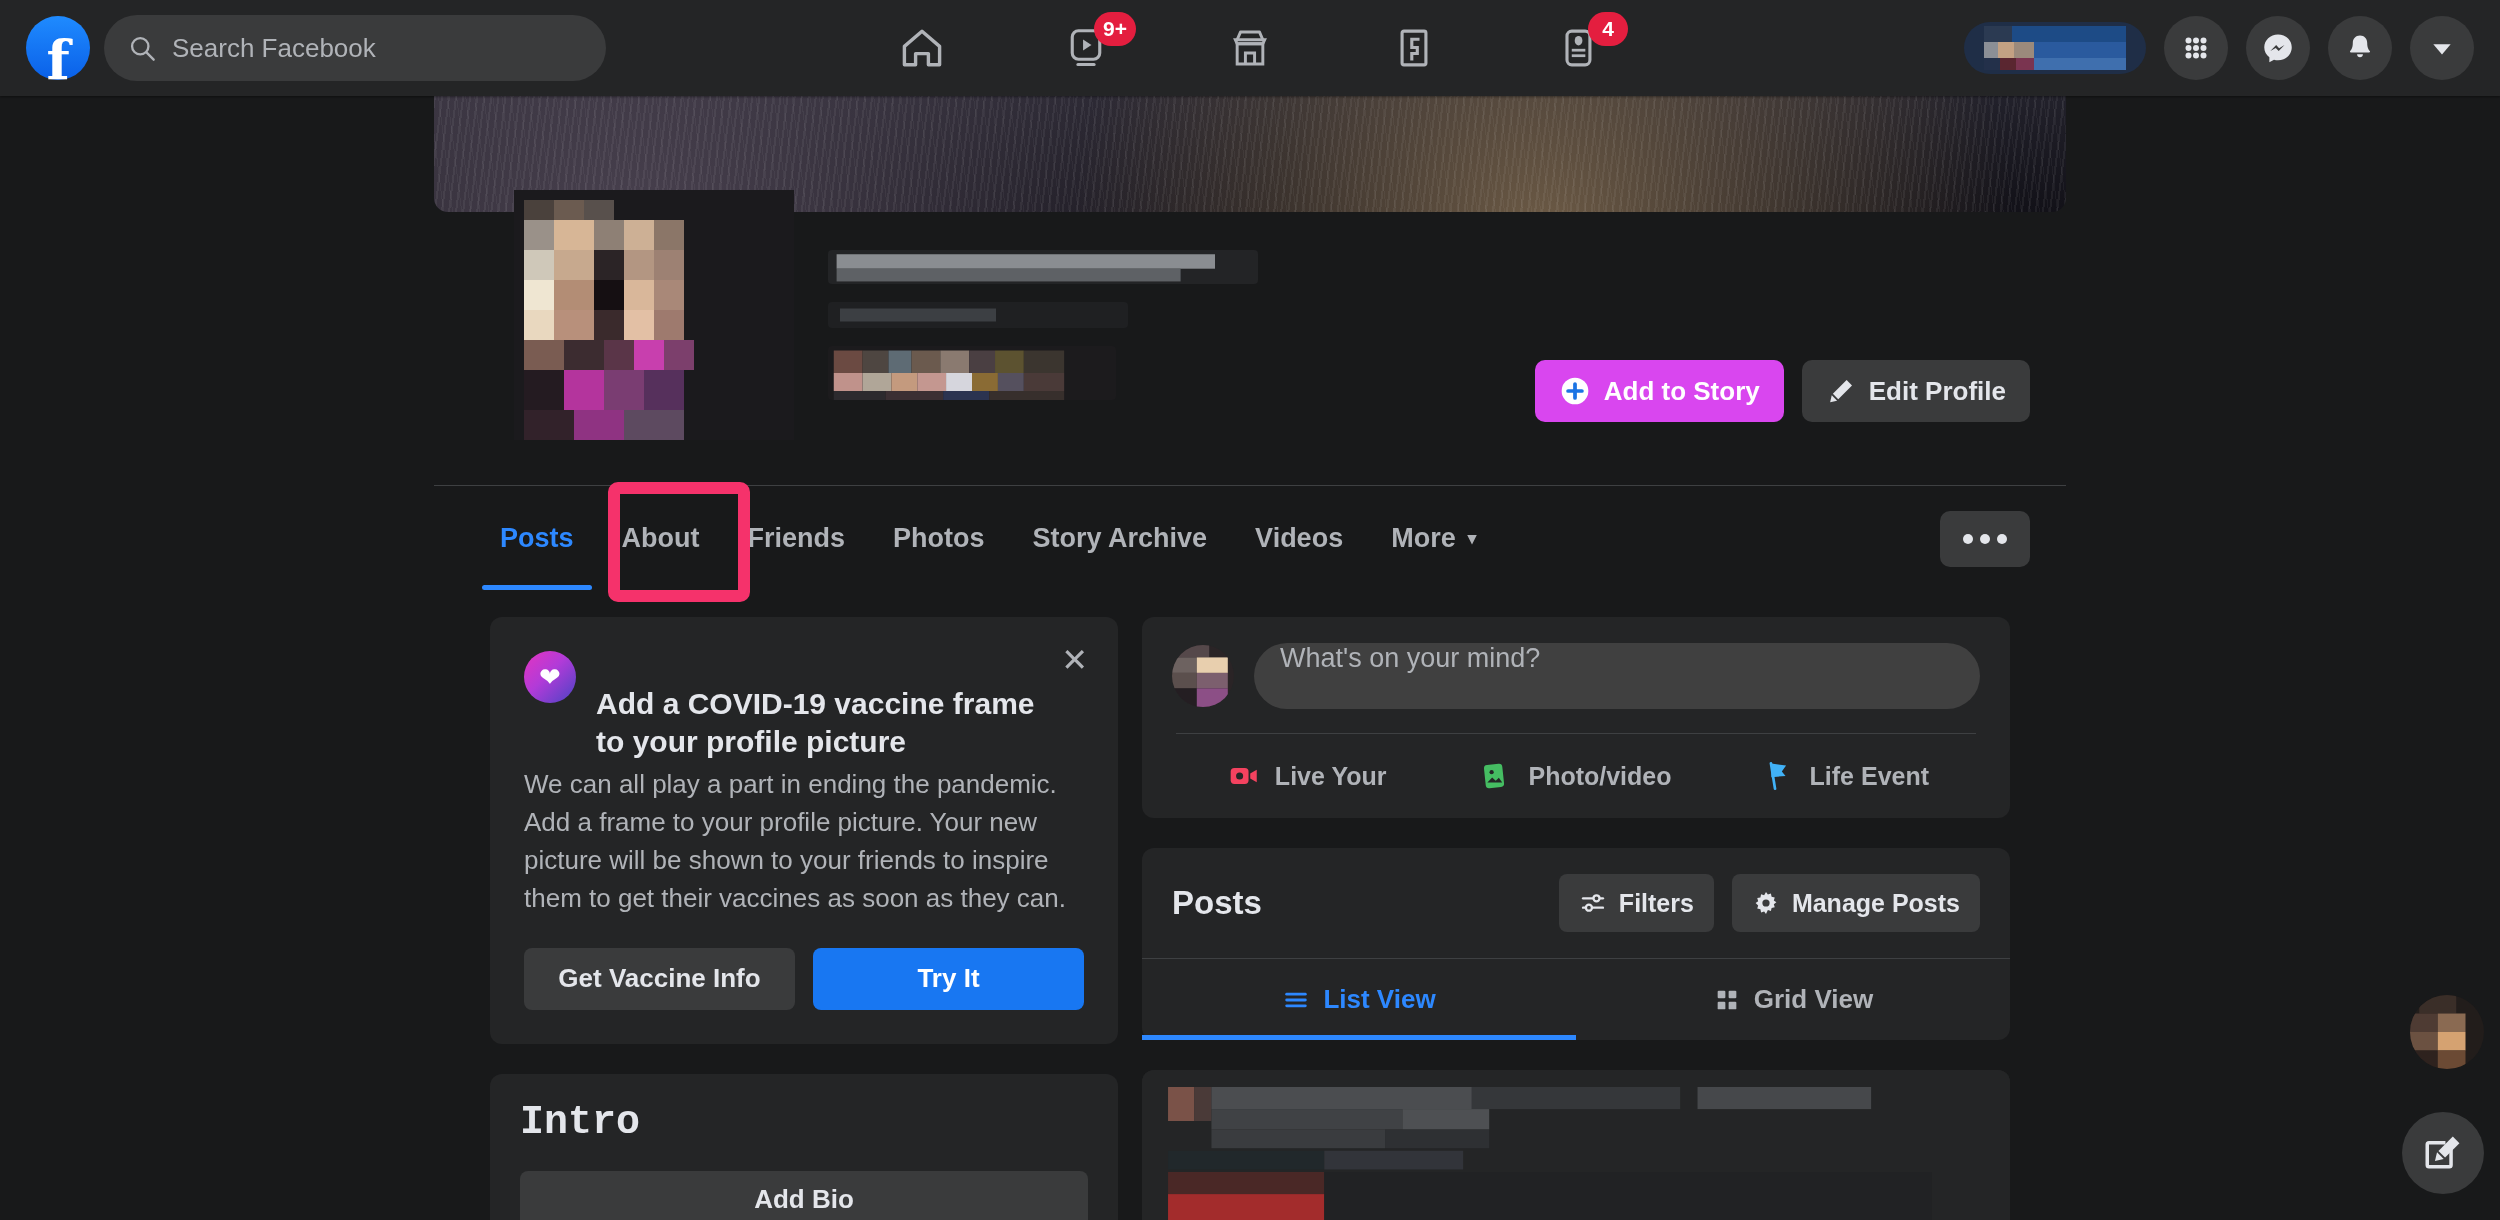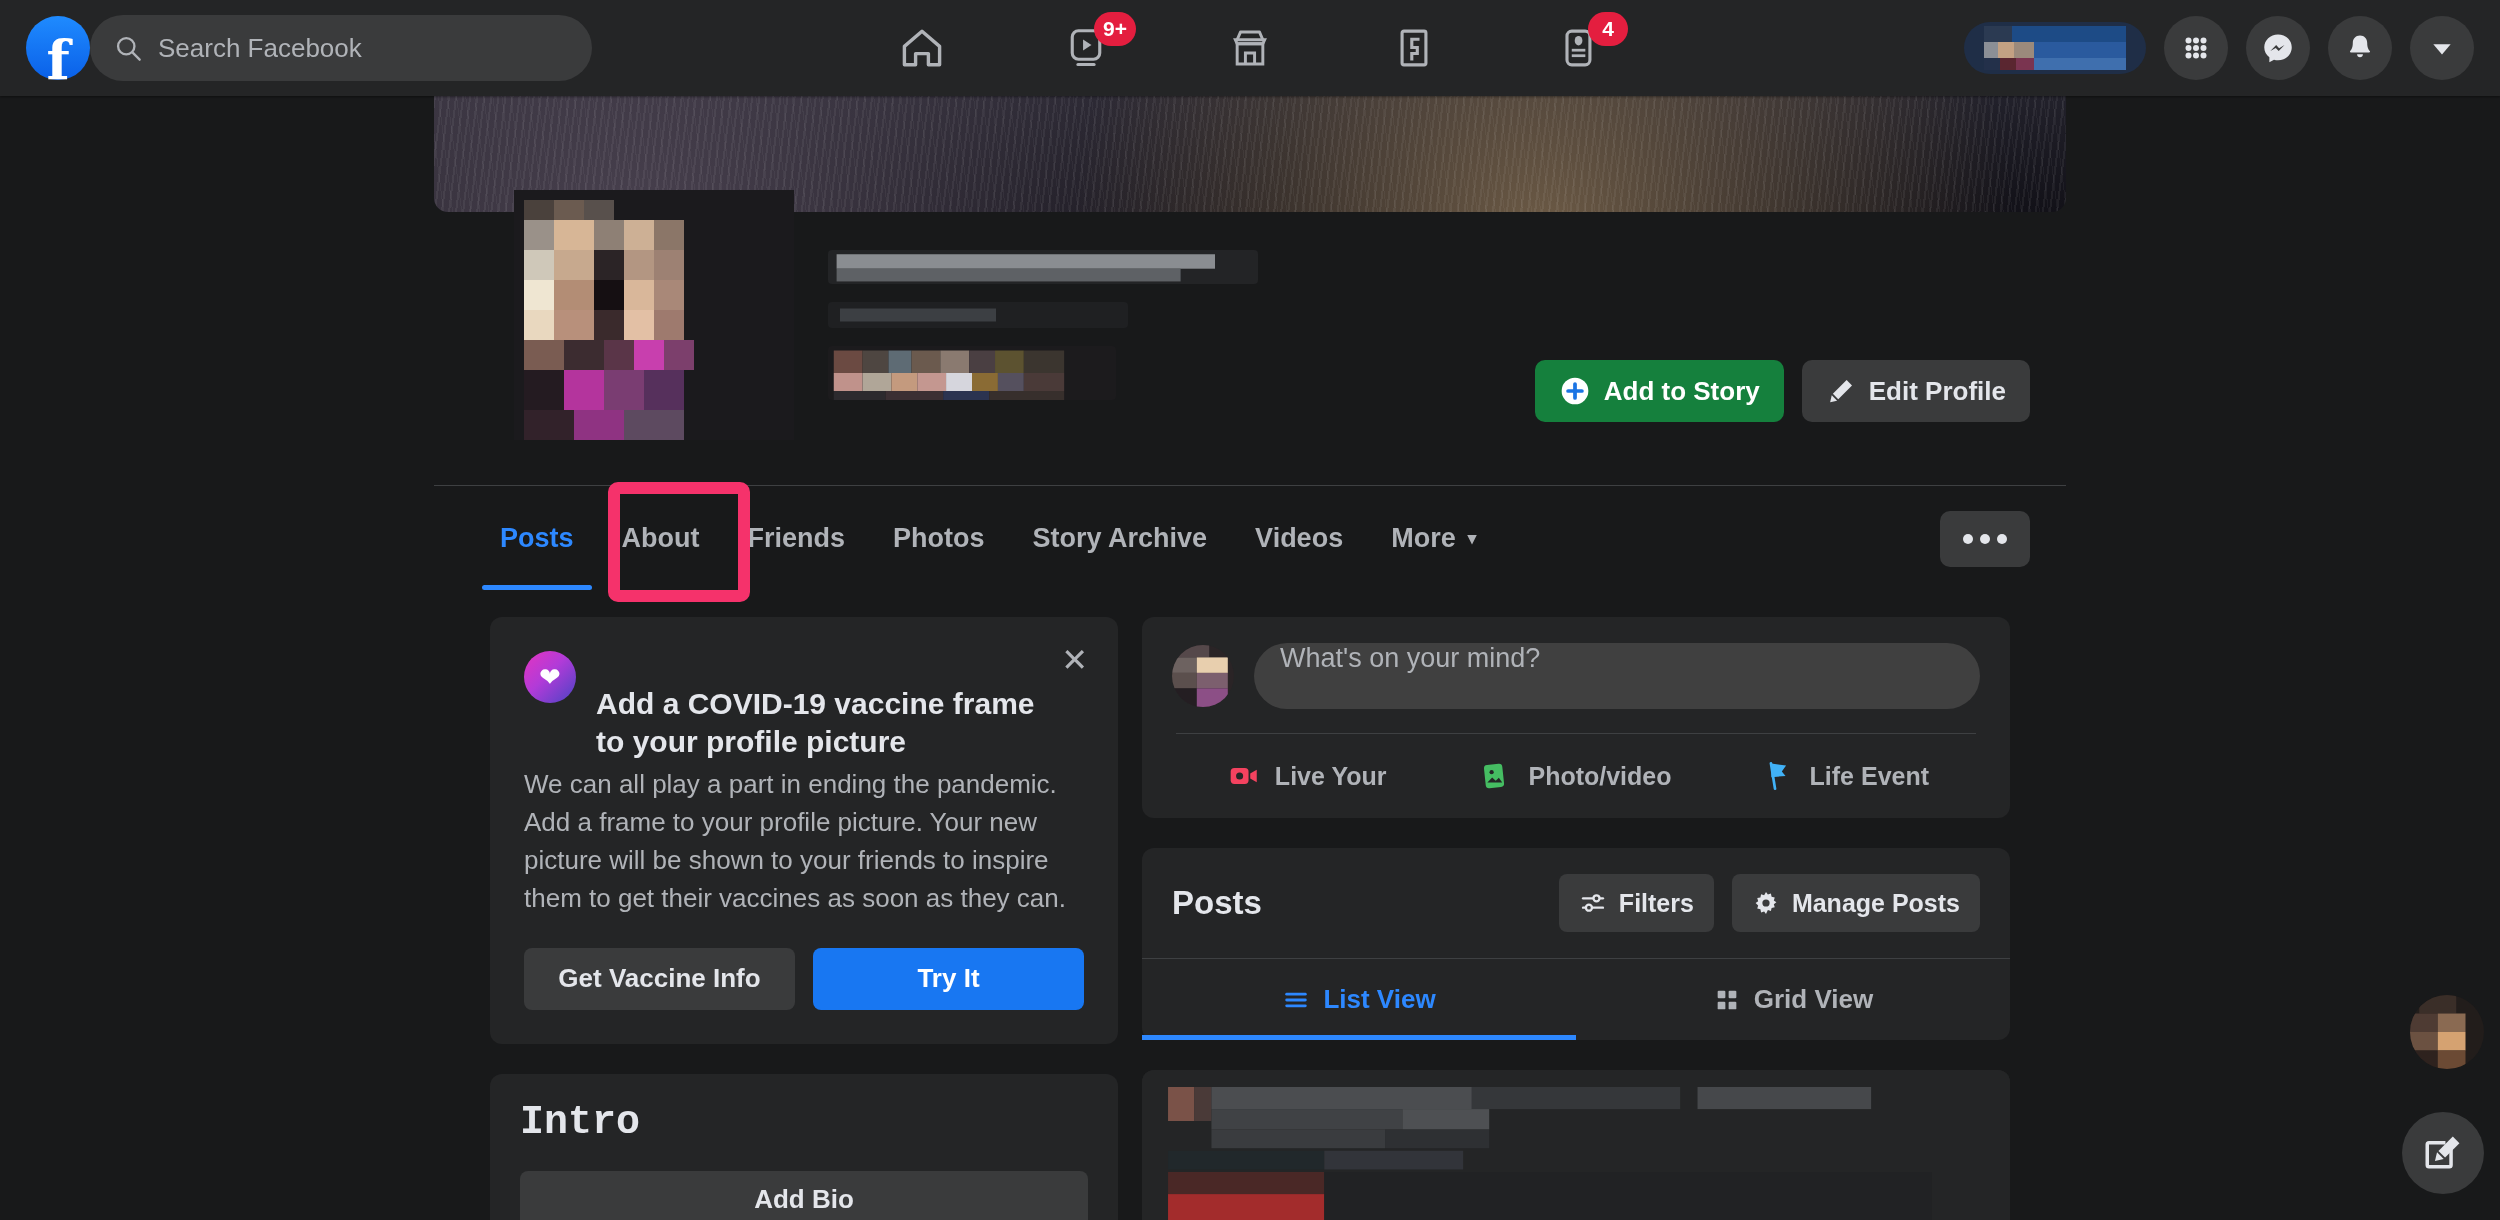--- a/index.html
+++ b/index.html
@@ -12,21 +12,21 @@
   body { position: relative; color: #e4e6eb; }
 
   
   .topbar {
     position: absolute; top: 0; left: 0; width: 2500px; height: 96px;
     background: #242526;
     display: flex; align-items: center;
     box-shadow: 0 1px 2px rgba(0,0,0,.4);
     z-index: 40;
   }
-  .tb-left { display: flex; align-items: center; padding-left: 26px; gap: 0; }
+  .tb-left { display: flex; align-items: center; padding-left: 26px; gap: 14px; }
   .fb-logo {
     width: 64px; height: 64px; border-radius: 50%;
     background: linear-gradient(180deg,#1f8bff 0%,#0a60e8 100%);
     position: relative; flex: none;
   }
   .fb-logo::after {
     content: "f"; position: absolute; left: 0; right: 0; bottom: -7px;
     text-align: center; font-family: "DejaVu Serif", serif;
     font-size: 54px; font-weight: 700; color: #fff; line-height: 1;
   }
@@ -86,21 +86,21 @@
     position: absolute; top: 190px; left: 434px; width: 1632px; height: 350px;
     z-index: 2;
   }
   .pfp {
     position: absolute; left: 80px; top: 0; width: 280px; height: 250px; overflow: hidden;
   }
   .name-block { position: absolute; left: 394px; top: 60px; width: 440px; }
   .name-bar { height: 34px; border-radius: 4px; margin-bottom: 14px; overflow: hidden; }
   .actions { position: absolute; right: 36px; top: 170px; display: flex; gap: 18px; }
   .btn-primary {
-    height: 62px; border-radius: 10px; background: #15803d; color: #fff;
+    height: 62px; border-radius: 10px; background: #d946ef; color: #fff;
     display: flex; align-items: center; gap: 13px; padding: 0 24px;
     font-size: 26px; font-weight: 700;
   }
   .btn-secondary {
     height: 62px; border-radius: 10px; background: #3a3b3c; color: #e4e6eb;
     display: flex; align-items: center; gap: 13px; padding: 0 24px;
     font-size: 26px; font-weight: 700;
   }
 
   

